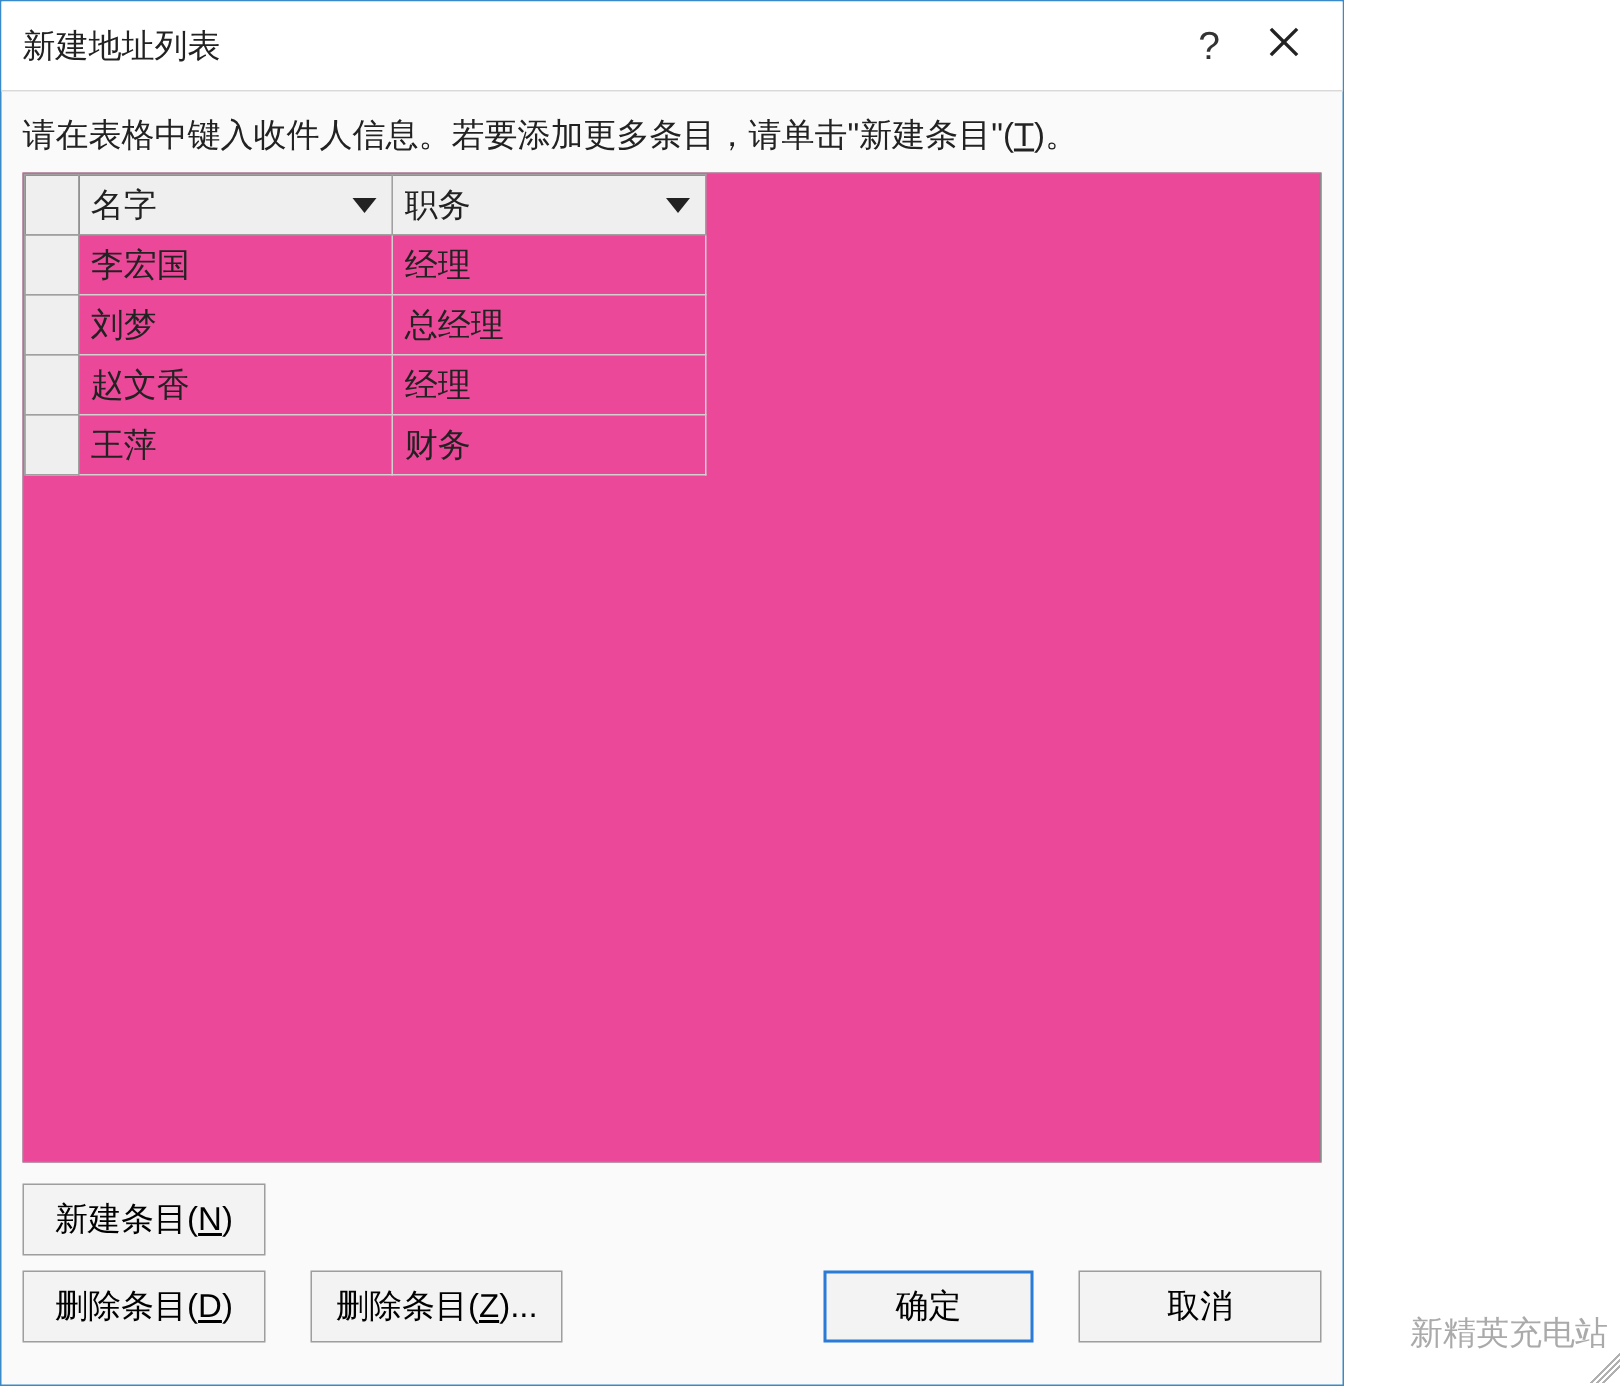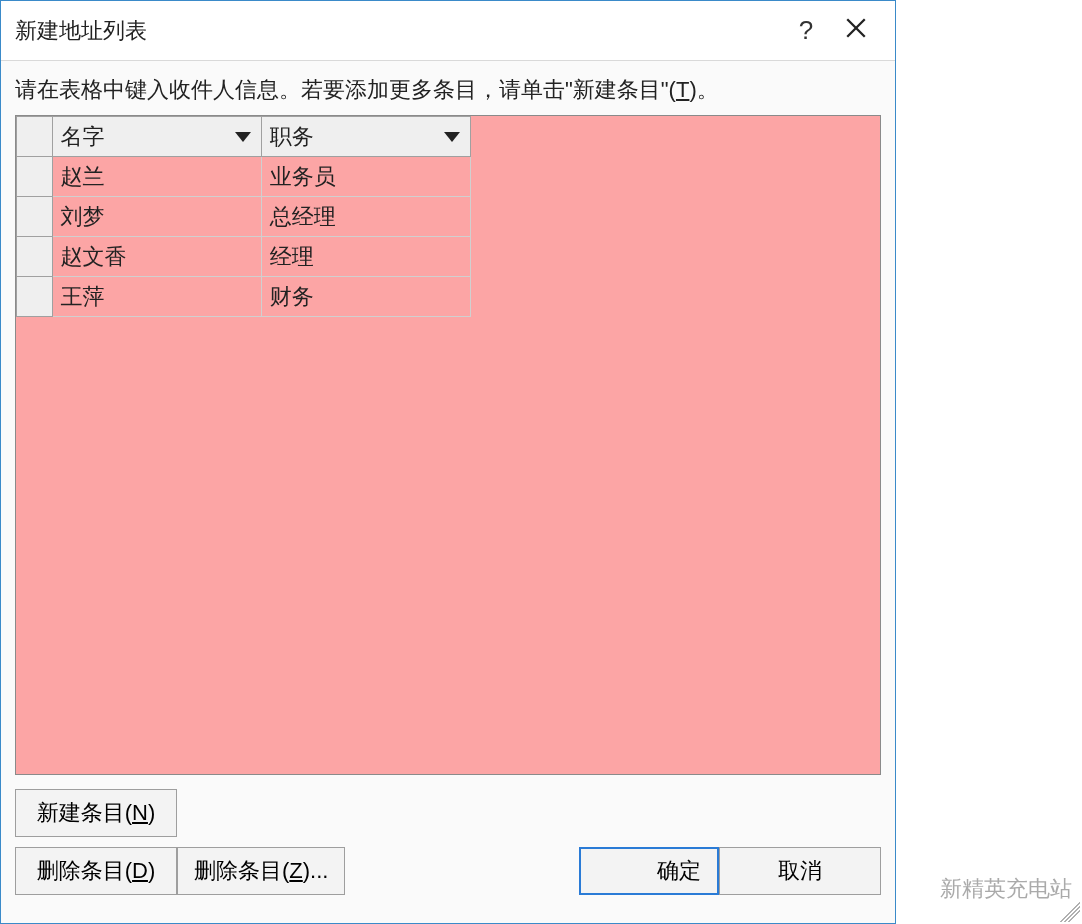--- a/index.html
+++ b/index.html
@@ -54,21 +54,21 @@
   }
   .instructions {
     font-size: 22px;
     color: #222;
     margin-bottom: 10px;
   }
   .instructions .u { text-decoration: underline; }
   .table-area {
     flex: 1;
     border: 1px solid #8a8a8a;
-    background: #fca5a5;
+    background: #ec4899;
     overflow: hidden;
     position: relative;
   }
   table.grid {
     border-collapse: collapse;
     width: 455px;
   }
   .grid th, .grid td {
     border: 1px solid #d0d0d0;
     font-weight: normal;
@@ -100,40 +100,40 @@
   }
   .col-name { width: 200px; }
   .col-role { width: 200px; }
   .buttons1 {
     display: flex;
     gap: 30px;
     padding: 14px 0 10px 0;
   }
   .buttons2 {
     display: flex;
+    gap: 30px;
     padding: 0 0 14px 0;
     align-items: center;
   }
   .buttons2 .spacer { flex: 1; }
   button.winbtn {
     min-width: 162px;
     height: 48px;
     background: #f3f3f3;
     border: 1px solid #9e9e9e;
     font-size: 22px;
     font-family: inherit;
     cursor: pointer;
     padding: 0 16px;
   }
   button.winbtn .u { text-decoration: underline; }
   button.primary {
     border: 2px solid #2a7bd6;
     background: #f3f3f3;
     min-width: 140px;
-    text-align: right;
   }
   .resize-grip {
     position: absolute;
     right: 2px; bottom: 2px;
     width: 20px; height: 20px;
     background:
       linear-gradient(135deg, transparent 50%, #b0b0b0 50%, #b0b0b0 55%, transparent 55%),
       linear-gradient(135deg, transparent 60%, #b0b0b0 60%, #b0b0b0 65%, transparent 65%),
       linear-gradient(135deg, transparent 70%, #b0b0b0 70%, #b0b0b0 75%, transparent 75%);
   }
@@ -176,22 +176,22 @@
             </th>
             <th class="col-role">
               <span class="label">职务</span>
               <span class="down"></span>
             </th>
           </tr>
         </thead>
         <tbody>
           <tr>
             <td class="rowhdr"></td>
-            <td>赵兰</td>
-            <td>业务员</td>
+            <td>李宏国</td>
+            <td>经理</td>
           </tr>
           <tr>
             <td class="rowhdr"></td>
             <td>刘梦</td>
             <td>总经理</td>
           </tr>
           <tr>
             <td class="rowhdr"></td>
             <td>赵文香</td>
             <td>经理</td>

